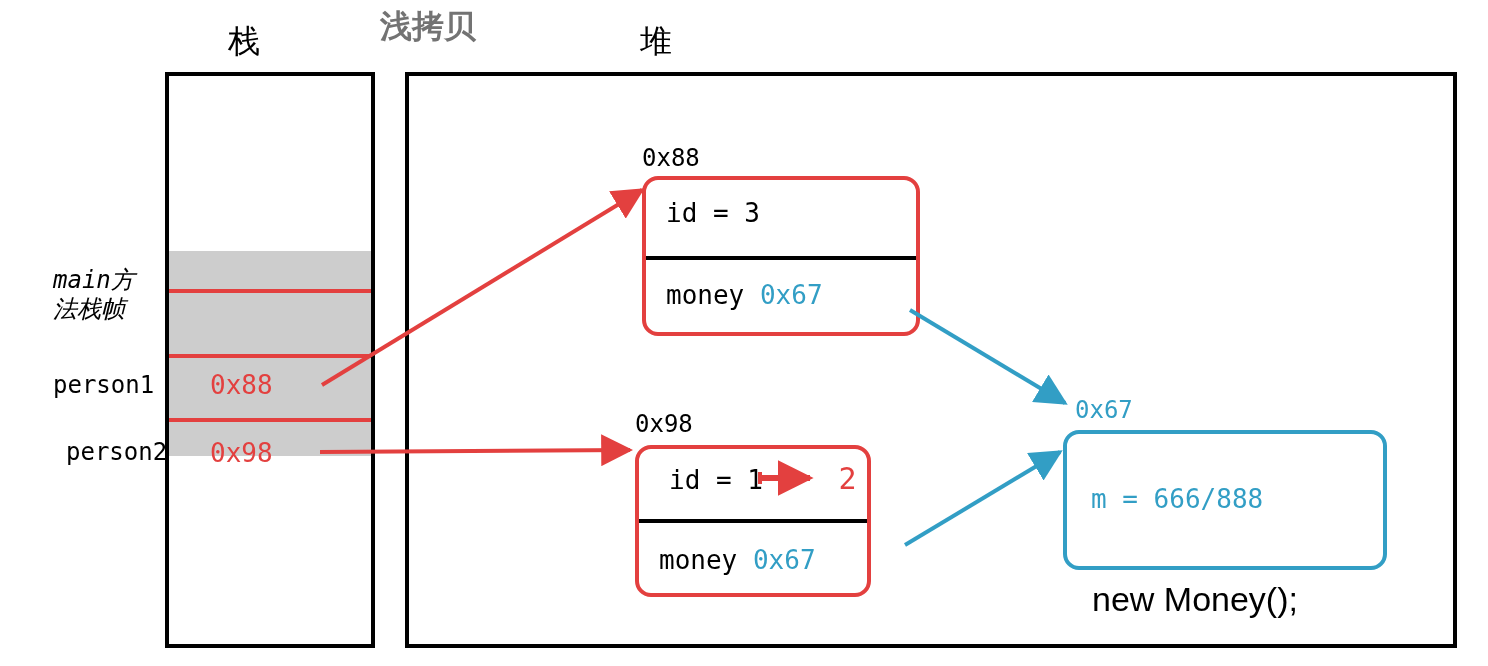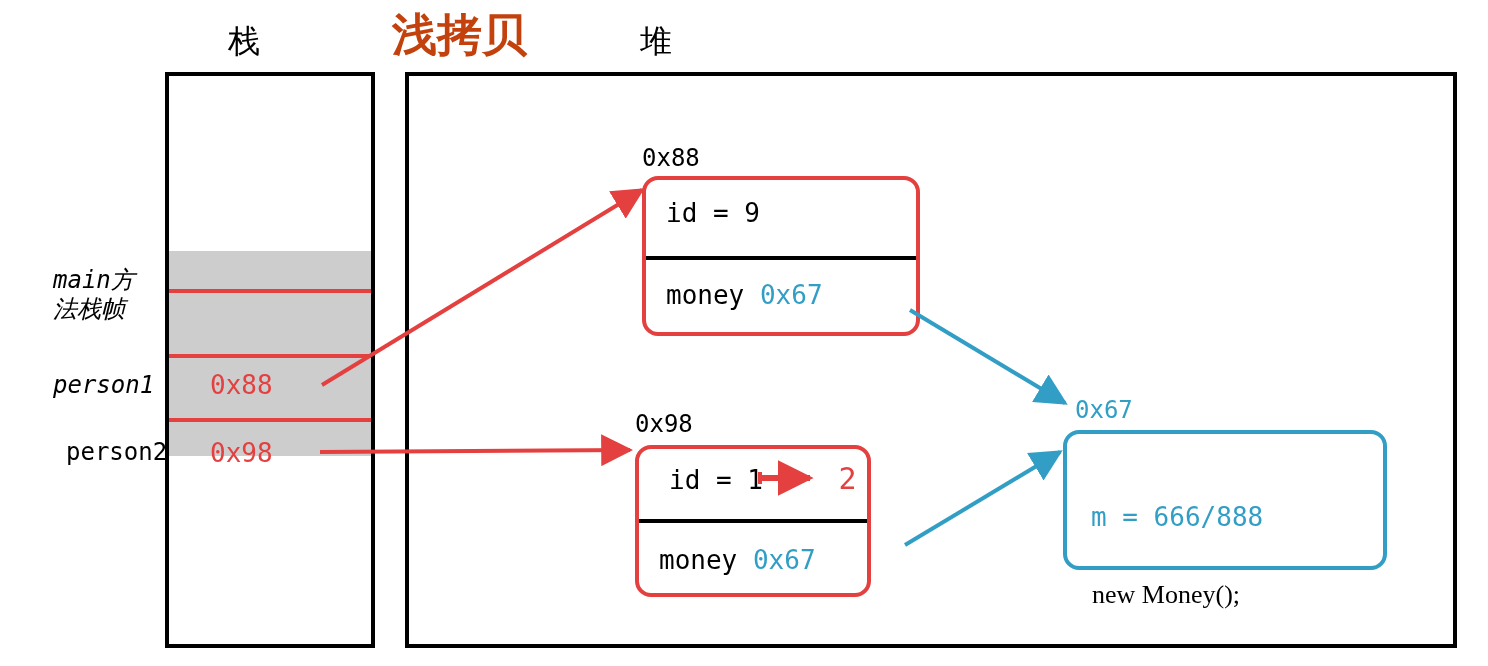--- a/index.html
+++ b/index.html
@@ -7,21 +7,21 @@
     padding: 0;
     width: 1488px;
     height: 666px;
     background: #ffffff;
     font-family: "SimSun", "Microsoft YaHei", monospace;
     font-size: 24px;
     color: #000;
   }
   .abs { position: absolute; }
   .title-stack { left: 228px; top: 20px; font-size: 32px; }
-  .title-shallow { left: 392px; top: 5px; font-size: 45px; color: #c2410c; font-weight: bold; }
+  .title-shallow { left: 380px; top: 5px; font-size: 32px; color: #737373; font-weight: bold; }
   .title-heap { left: 640px; top: 20px; font-size: 32px; }
 
   .stack-box {
     left: 165px; top: 72px;
     width: 210px; height: 576px;
     border: 4px solid #000;
     box-sizing: border-box;
   }
   .stack-frame-bg {
     position: absolute;
@@ -32,21 +32,21 @@
   .stack-divider {
     position: absolute;
     left: 0; width: 100%;
     border-top: 4px solid #e3403f;
   }
   .d1 { top: 213px; }
   .d2 { top: 278px; }
   .d3 { top: 342px; }
 
   .lbl-main { left: 53px; top: 266px; line-height: 1.2; font-style: italic; }
-  .lbl-person1 { left: 53px; top: 371px; font-style: italic; }
+  .lbl-person1 { left: 53px; top: 371px; }
   .lbl-person2 { left: 66px; top: 438px; }
 
   .val-0x88 { left: 210px; top: 370px; color: #e3403f; font-family: monospace; font-size: 26px; }
   .val-0x98 { left: 210px; top: 438px; color: #e3403f; font-family: monospace; font-size: 26px; }
 
   .heap-box {
     left: 405px; top: 72px;
     width: 1052px; height: 576px;
     border: 4px solid #000;
     box-sizing: border-box;
@@ -77,22 +77,22 @@
 
   .txt-id1 { position:absolute; left: 20px; top: 18px; font-family: monospace; font-size: 26px; }
   .txt-money1 { position:absolute; left: 20px; top: 100px; font-family: monospace; font-size: 26px; }
   .txt-money-addr { color: #329ec5; }
 
   .txt-id2 { position:absolute; left: 30px; top: 12px; font-family: monospace; font-size: 26px; }
   .txt-id2-old { color: #000; }
   .txt-id2-new { color: #e3403f; font-size: 30px; margin-left: 60px; }
   .txt-money2 { position:absolute; left: 20px; top: 96px; font-family: monospace; font-size: 26px; }
 
-  .txt-m { position:absolute; left: 24px; top: 50px; font-family: monospace; font-size: 26px; color: #329ec5; margin-top: 18px; }
-  .lbl-newmoney { left: 1092px; top: 580px; font-family: Liberation Serif, serif; font-size: 26px; }
+  .txt-m { position:absolute; left: 24px; top: 50px; font-family: monospace; font-size: 26px; color: #329ec5; }
+  .lbl-newmoney { left: 1092px; top: 580px; font-family: Liberation Sans, sans-serif; font-size: 34px; }
 
   .svg-overlay {
     position: absolute;
     left: 0; top: 0;
     width: 1488px; height: 666px;
     pointer-events: none;
   }
 </style>
 </head>
 <body>
@@ -113,21 +113,21 @@
 <div class="abs lbl-person1">person1</div>
 <div class="abs lbl-person2">person2</div>
 
 <div class="abs val-0x88">0x88</div>
 <div class="abs val-0x98">0x98</div>
 
 <div class="abs heap-box"></div>
 
 <div class="abs lbl-0x88">0x88</div>
 <div class="obj-box obj-red obj1">
-  <div class="txt-id1">id = 9</div>
+  <div class="txt-id1">id = 3</div>
   <div class="obj-divider" style="top:76px;"></div>
   <div class="txt-money1">
     <span>money</span>
     <span class="txt-money-addr">0x67</span>
   </div>
 </div>
 
 <div class="abs lbl-0x98">0x98</div>
 <div class="obj-box obj-red obj2">
   <div class="txt-id2">

